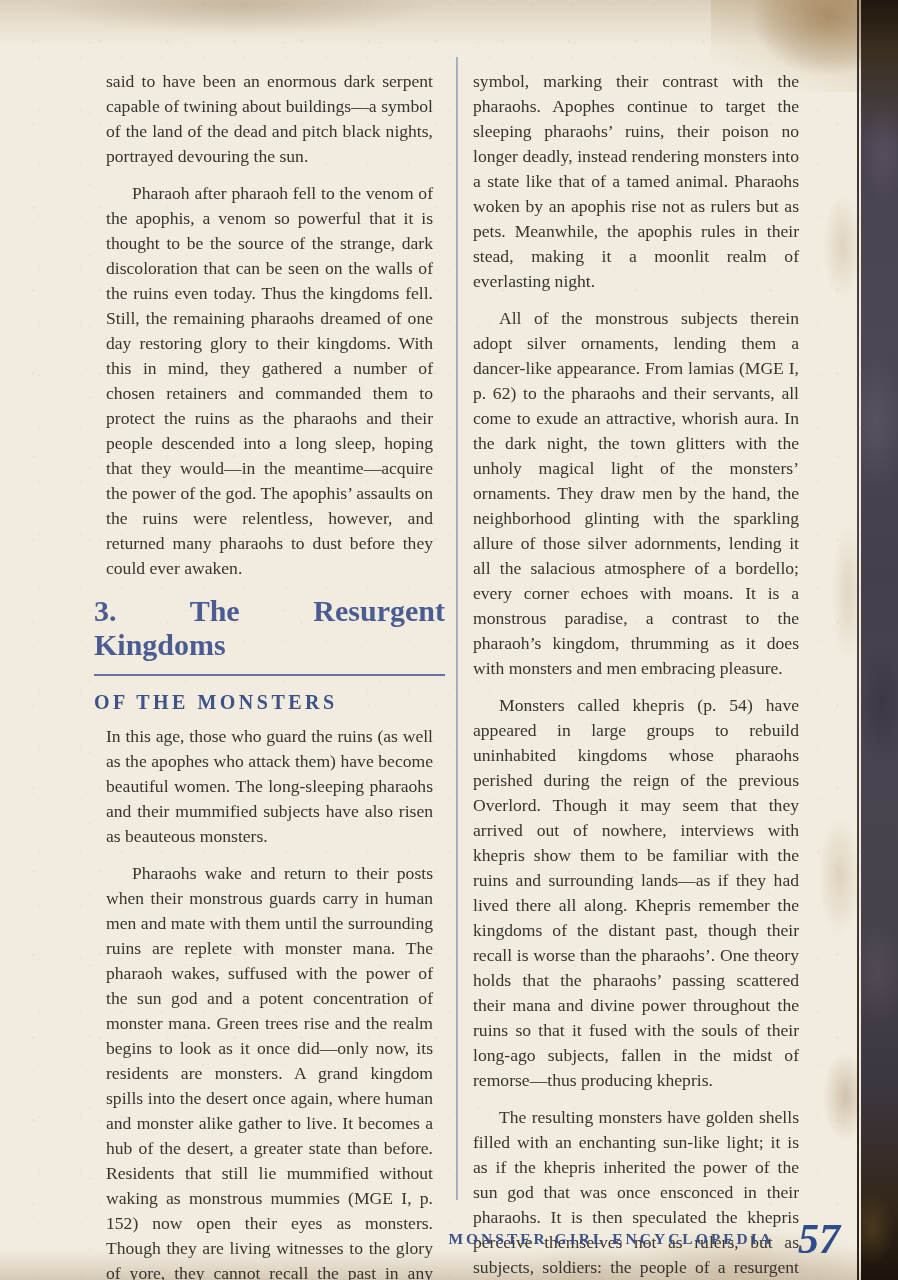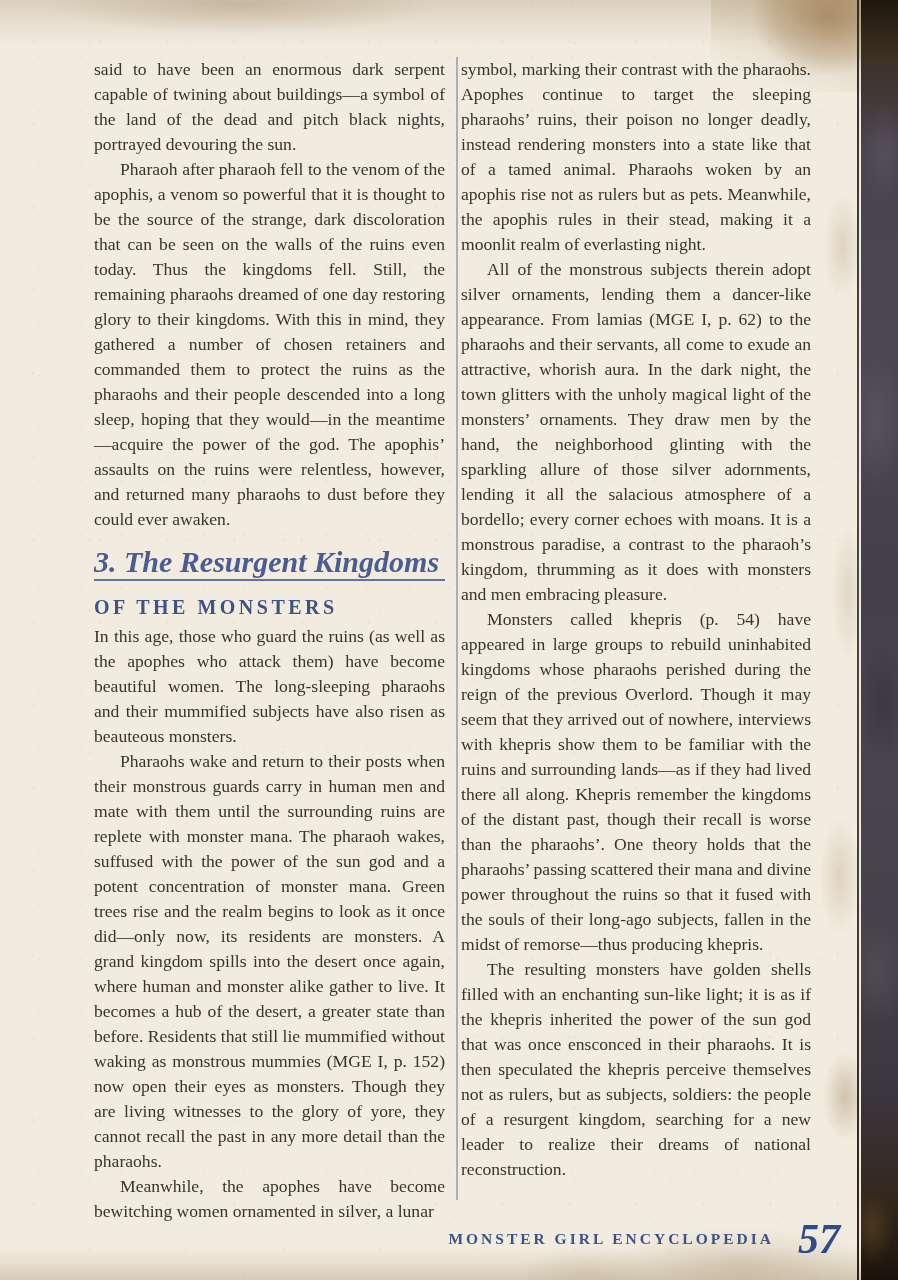--- a/index.html
+++ b/index.html
@@ -72,30 +72,30 @@
     position: absolute; top: 57px; width: 351px;
     font-size: 17.6px; line-height: 25px; color: #38342e;
     text-align: justify;
   }
   .col-left  { left: 94px; }
   .col-right { left: 461px; width: 350px; }
   .col-divider {
     position: absolute; left: 456px; top: 57px; width: 2px; height: 1143px;
     background: #a6afc1;
   }
-  .para { margin: 0; text-indent: 26px; }
+  .para { margin: 12px; text-indent: 26px; }
   .para.no-indent { text-indent: 0; }
   .section-heading {
     margin: 13px 0 16px 0;
     font-family: "Liberation Serif", serif;
-    font-style: italic; font-weight: bold;
+    font-weight: bold;
     font-size: 30px; line-height: 34px;
     color: #4a5c92;
     border-bottom: 2px solid #62719f;
-    padding-bottom: 0;
+    padding-bottom: 12px;
   }
   .section-subheading {
     margin: 5px 0 7px 0;
     font-weight: bold; font-size: 20px; line-height: 20px;
     letter-spacing: 3.5px; color: #3d5287;
   }
   
   .footer {
     position: absolute; right: 58px; bottom: 20px;
     display: flex; align-items: center; 

